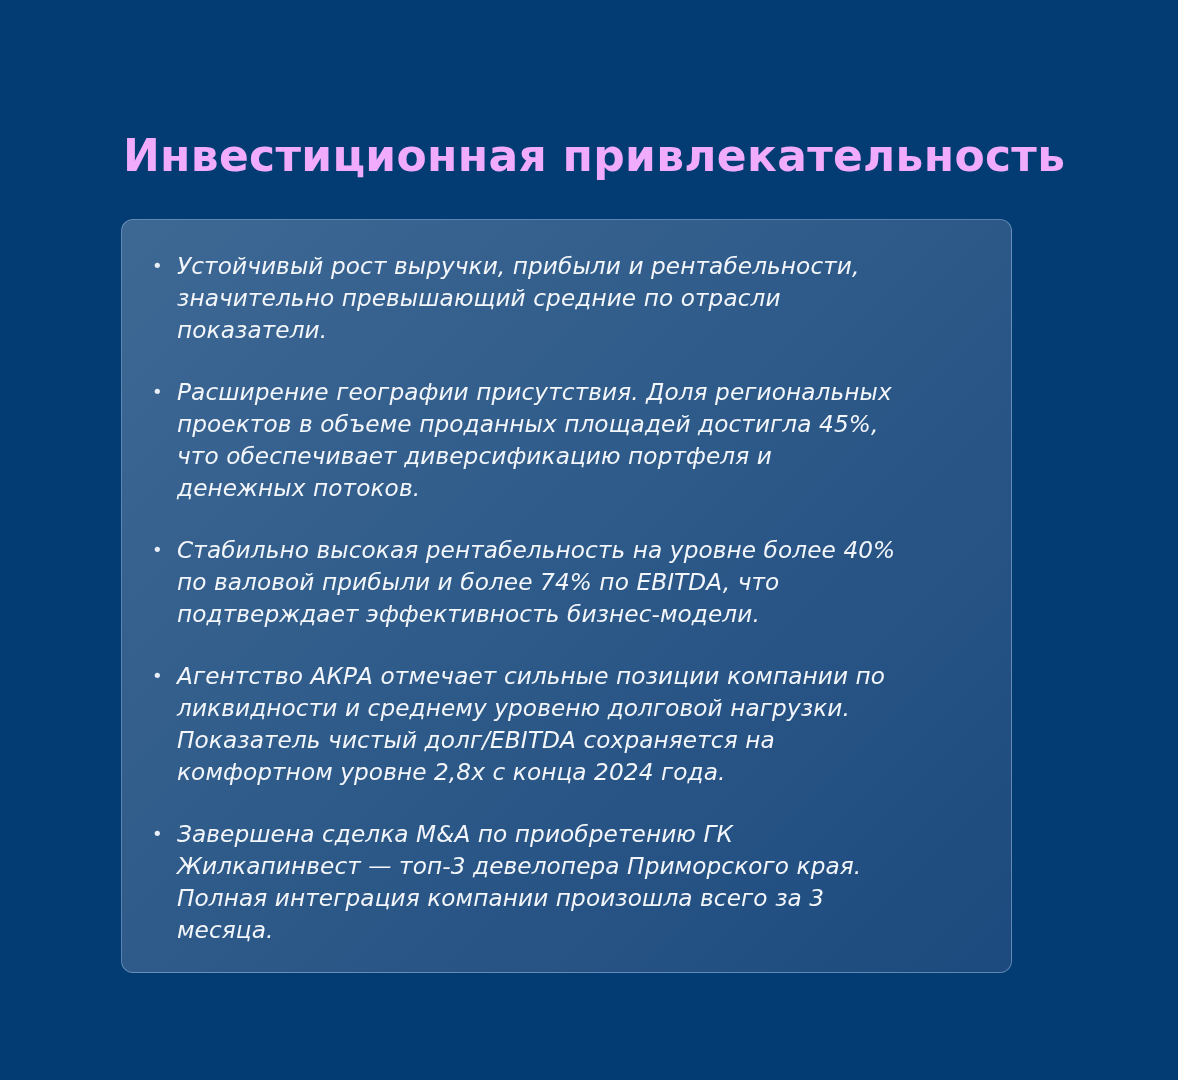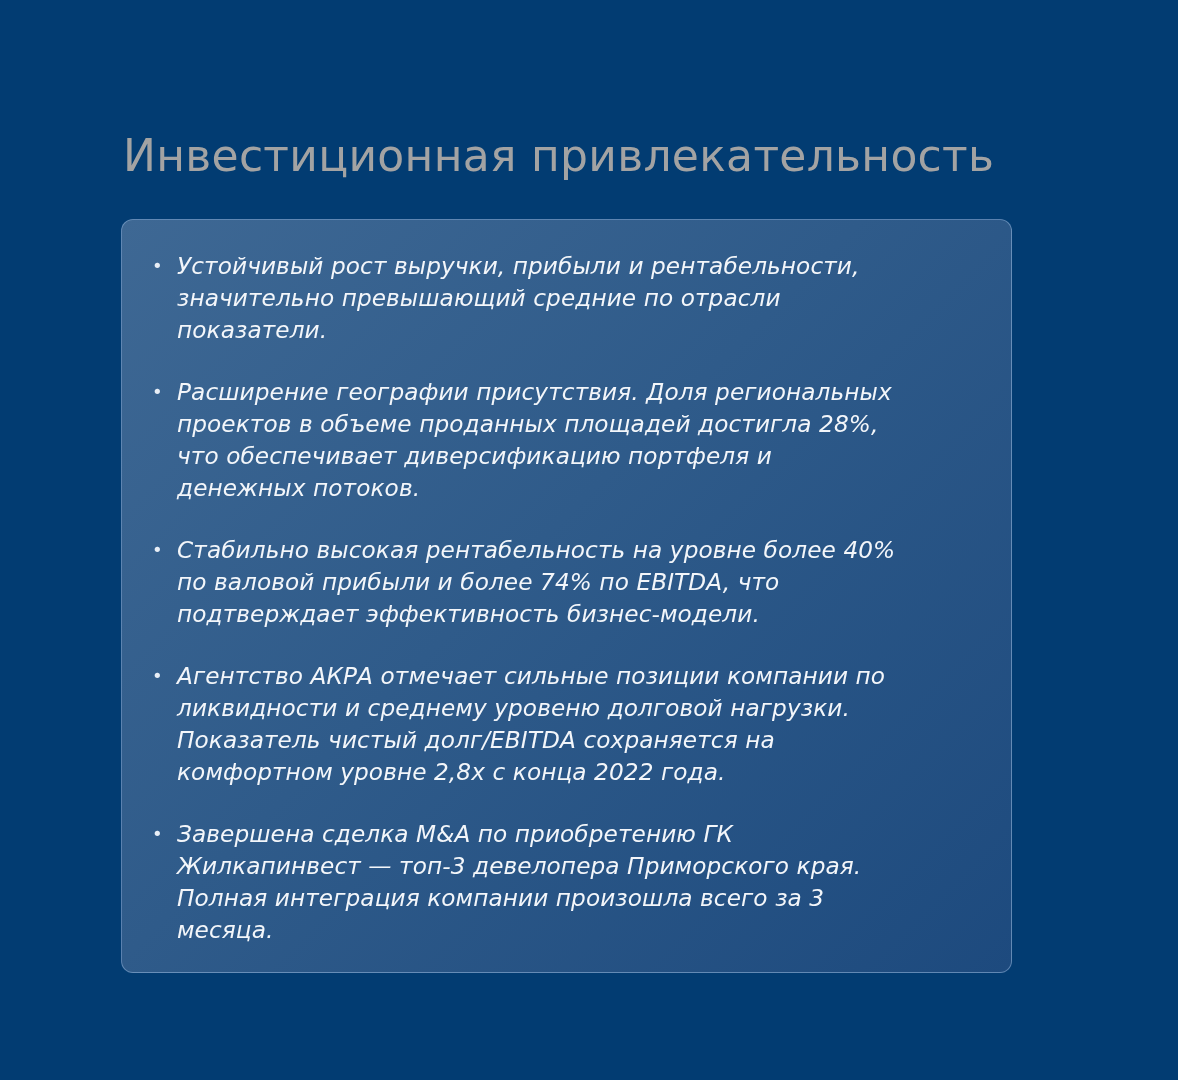--- a/index.html
+++ b/index.html
@@ -1,17 +1,17 @@
 <!DOCTYPE html>
 <html><head>
 <meta charset="utf-8">
 <style>
   html,body{margin:0;padding:0;}
   body{width:1178px;height:1080px;background:#023c72;overflow:hidden;position:relative;font-family:"DejaVu Sans","Liberation Sans",sans-serif;}
-  .title{position:absolute;left:123px;top:126px;margin:0;color:#a3a3a3;font-weight:400;font-size:44px;line-height:60px;letter-spacing:0.3px;white-space:nowrap;}
+  .title{position:absolute;left:123px;top:126px;margin:0;color:#f0abfc;font-weight:700;font-size:44px;line-height:60px;letter-spacing:0.3px;white-space:nowrap;}
   .card{position:absolute;left:121px;top:219px;width:891px;height:754px;box-sizing:border-box;border:1px solid rgba(140,175,215,0.55);border-radius:12px;
     background:linear-gradient(135deg,#3e6894 0%,#2f5b8a 45%,#1d4a7e 100%);}
   .list{list-style:none;margin:0;padding:0;position:absolute;left:0;top:30px;width:100%;}
   .item{position:relative;padding-left:55px;padding-right:20px;color:#f3f6fa;font-size:23.2px;line-height:32px;margin-bottom:30px;letter-spacing:0.1px;}
   .bullet{position:absolute;left:30px;top:0;width:10px;text-align:center;color:#e8eef6;font-size:18px;}
   .t{display:block;white-space:pre-line;font-style:italic;}
 </style>
 </head>
 <body>
 
@@ -21,36 +21,36 @@
   <ul class="list">
     <li class="item">
       <span class="bullet">•</span>
       <span class="t">Устойчивый рост выручки, прибыли и рентабельности,
 значительно превышающий средние по отрасли
 показатели.</span>
     </li>
     <li class="item">
       <span class="bullet">•</span>
       <span class="t">Расширение географии присутствия. Доля региональных
-проектов в объеме проданных площадей достигла 28%,
+проектов в объеме проданных площадей достигла 45%,
 что обеспечивает диверсификацию портфеля и
 денежных потоков.</span>
     </li>
     <li class="item">
       <span class="bullet">•</span>
       <span class="t">Стабильно высокая рентабельность на уровне более 40%
 по валовой прибыли и более 74% по EBITDA, что
 подтверждает эффективность бизнес-модели.</span>
     </li>
     <li class="item">
       <span class="bullet">•</span>
       <span class="t">Агентство АКРА отмечает сильные позиции компании по
 ликвидности и среднему уровеню долговой нагрузки.
 Показатель чистый долг/EBITDA сохраняется на
-комфортном уровне 2,8x с конца 2022 года.</span>
+комфортном уровне 2,8x с конца 2024 года.</span>
     </li>
     <li class="item">
       <span class="bullet">•</span>
       <span class="t">Завершена сделка M&amp;A по приобретению ГК
 Жилкапинвест — топ-3 девелопера Приморского края.
 Полная интеграция компании произошла всего за 3
 месяца.</span>
     </li>
   </ul>
 </div>

